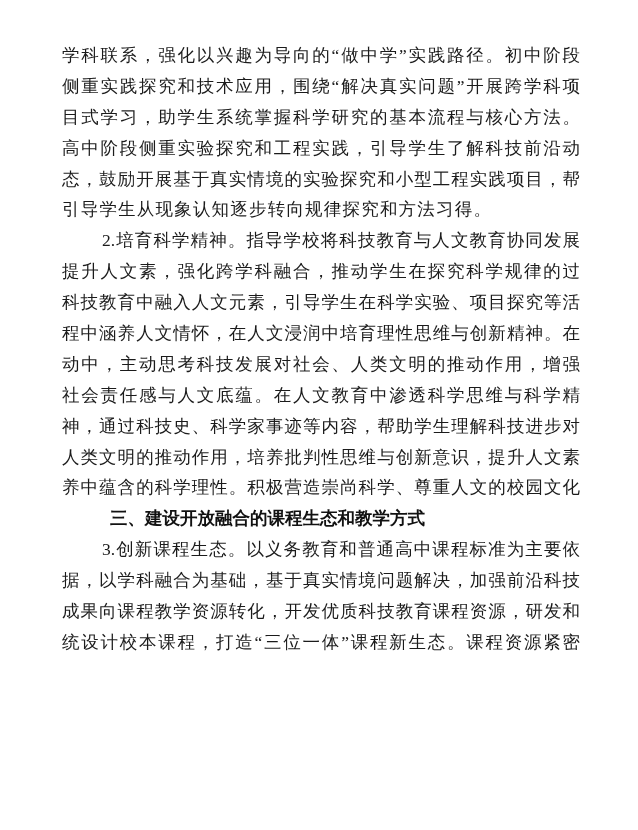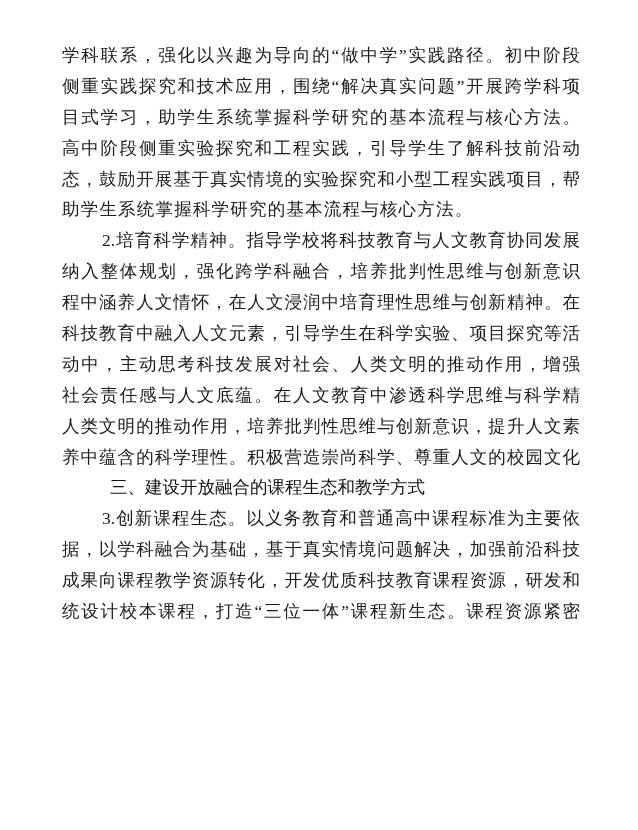--- a/index.html
+++ b/index.html
@@ -36,21 +36,21 @@
     text-align-last: justify;
     text-justify: inter-character;
   }
   
   .ind { padding-left: 40px; }
   
   .e { letter-spacing: 1.2px; }
   
   .h {
     font-family: "Liberation Sans", sans-serif;
-    font-weight: 400;
+    font-weight: 700;
     color: var(--heading-color, #111111);
     padding-left: 48px;
   }
   .pageno {
     position: absolute;
     left: 489px;
     top: 756px;
     font-size: 16px;
     line-height: 20px;
     color: var(--body-color, #222222);
@@ -61,27 +61,28 @@
 </head>
 <body>
 
 <div class="page">
   <div class="content">
     <div class="ln j">学科联系，强化以兴趣为导向的“做中学”实践路径。初中阶段</div>
     <div class="ln j">侧重实践探究和技术应用，围绕“解决真实问题”开展跨学科项</div>
     <div class="ln j">目式学习，助学生系统掌握科学研究的基本流程与核心方法。</div>
     <div class="ln j">高中阶段侧重实验探究和工程实践，引导学生了解科技前沿动</div>
     <div class="ln j">态，鼓励开展基于真实情境的实验探究和小型工程实践项目，帮</div>
-    <div class="ln e">助学生系统掌握科学研究的基本流程与核心方法。</div>
+    <div class="ln e">引导学生从现象认知逐步转向规律探究和方法习得。</div>
     <div class="ln j ind">2.培育科学精神。指导学校将科技教育与人文教育协同发展</div>
-    <div class="ln j">纳入整体规划，强化跨学科融合，培养批判性思维与创新意识</div>
+    <div class="ln j">提升人文素，强化跨学科融合，推动学生在探究科学规律的过</div>
+    <div class="ln j">科技教育中融入人文元素，引导学生在科学实验、项目探究等活</div>
     <div class="ln j">程中涵养人文情怀，在人文浸润中培育理性思维与创新精神。在</div>
-    <div class="ln j">科技教育中融入人文元素，引导学生在科学实验、项目探究等活</div>
     <div class="ln j">动中，主动思考科技发展对社会、人类文明的推动作用，增强</div>
     <div class="ln j">社会责任感与人文底蕴。在人文教育中渗透科学思维与科学精</div>
+    <div class="ln j">神，通过科技史、科学家事迹等内容，帮助学生理解科技进步对</div>
     <div class="ln j">人类文明的推动作用，培养批判性思维与创新意识，提升人文素</div>
     <div class="ln j">养中蕴含的科学理性。积极营造崇尚科学、尊重人文的校园文化</div>
     <div class="ln h">三、建设开放融合的课程生态和教学方式</div>
     <div class="ln j ind">3.创新课程生态。以义务教育和普通高中课程标准为主要依</div>
     <div class="ln j">据，以学科融合为基础，基于真实情境问题解决，加强前沿科技</div>
     <div class="ln j">成果向课程教学资源转化，开发优质科技教育课程资源，研发和</div>
     <div class="ln j">统设计校本课程，打造“三位一体”课程新生态。课程资源紧密</div>
   </div>
   <div class="pageno">— 3 —</div>
 </div>

